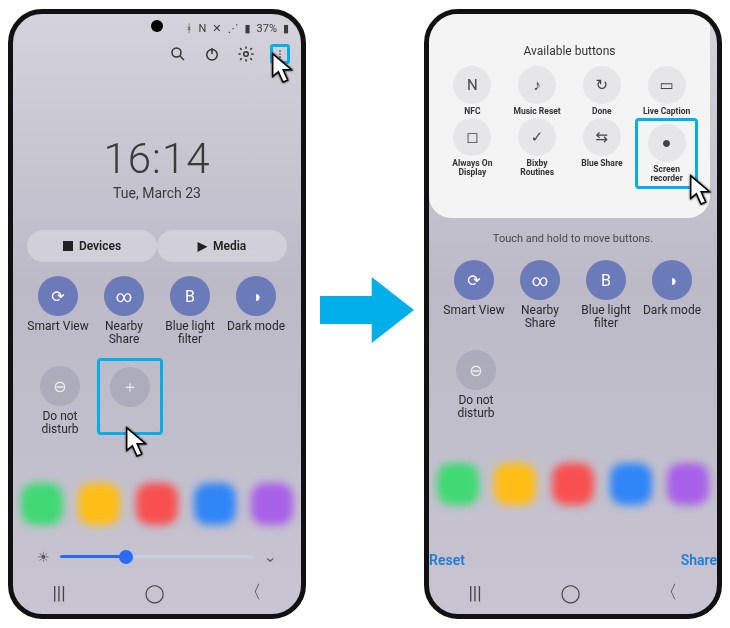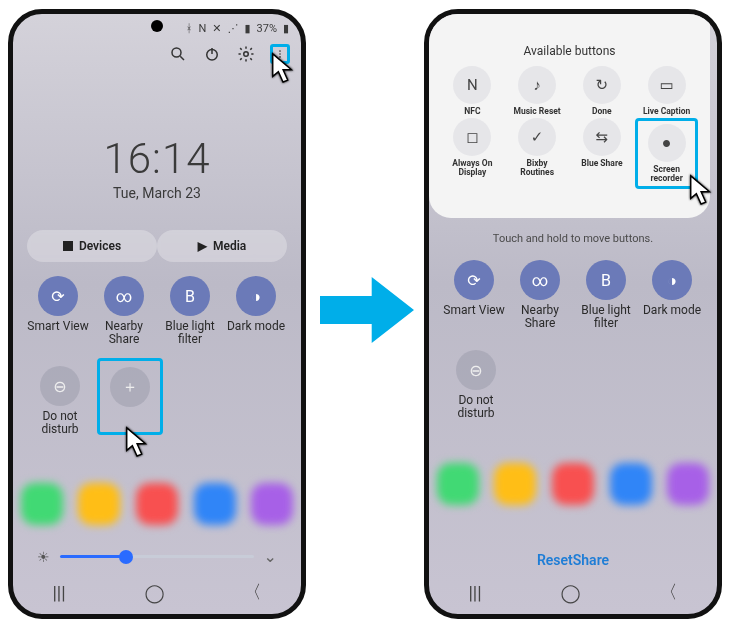--- a/index.html
+++ b/index.html
@@ -50,21 +50,21 @@
   .bigarrow { position:absolute; left:320px; top:270px; width:94px; height:80px; }
   
   .panel { position:absolute; left:0; right:7px; top:0; height:204px; background:#f4f4f4; border-bottom-left-radius:22px; border-bottom-right-radius:22px; padding-top:30px; }
   .panel .ptitle { text-align:center; font-size:12px; color:#333; margin-bottom:8px; }
   .pgrid { display:grid; grid-template-columns:repeat(4,1fr); gap:2px 2px; padding:0 12px; }
   .pcircle { width:38px; height:38px; border-radius:50%; background:#e6e6e9; display:flex; align-items:center; justify-content:center; color:#444; font-size:15px; }
   .ptile { display:flex; flex-direction:column; align-items:center; gap:3px; }
   .plabel { font-size:8.5px; color:#333; text-align:center; line-height:1.05; white-space:pre-line;font-weight:bold; }
   .sr-highlight { border:3px solid #00aee9; border-radius:4px; padding:3px 2px 3px 2px; }
   .hint { position:absolute; left:0; right:0; top:218px; text-align:center; font-size:11px; color:#4a4a4a; }
-  .rreset { position:absolute; bottom:46px; left:0; right:0; display:flex; justify-content:center; font-size:14px; font-weight:600; color:#1e7dd6; }
+  .rreset { position:absolute; bottom:46px; left:0; right:0; display:flex; justify-content:space-between; font-size:14px; font-weight:600; color:#1e7dd6; }
   .blurapps { position:absolute; left:0; right:0; top:430px; height:120px; display:flex; justify-content:space-around; align-items:center; filter: blur(4px) brightness(1.08); }
   .app { width:42px; height:42px; border-radius:14px; }
 </style>
 </head>
 <body>
 
 <div class="phone left">
   <div class="camera"></div>
 
   <div class="status">

